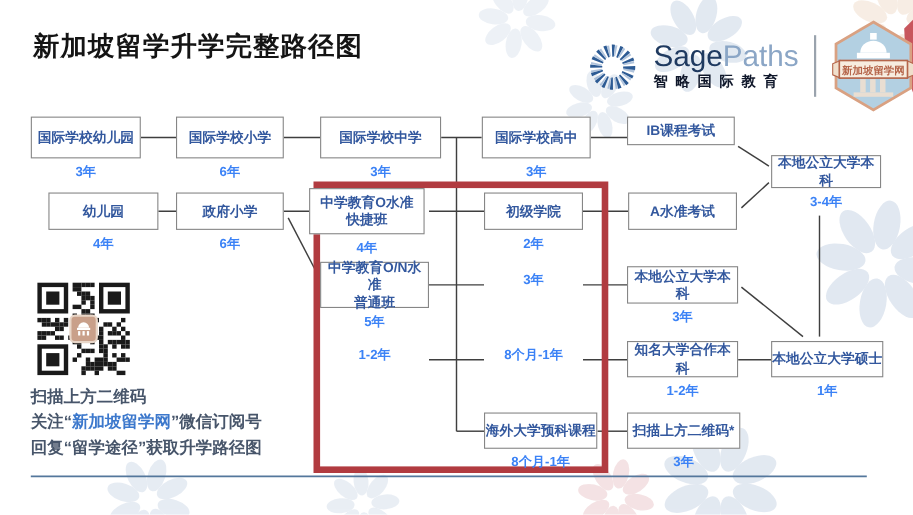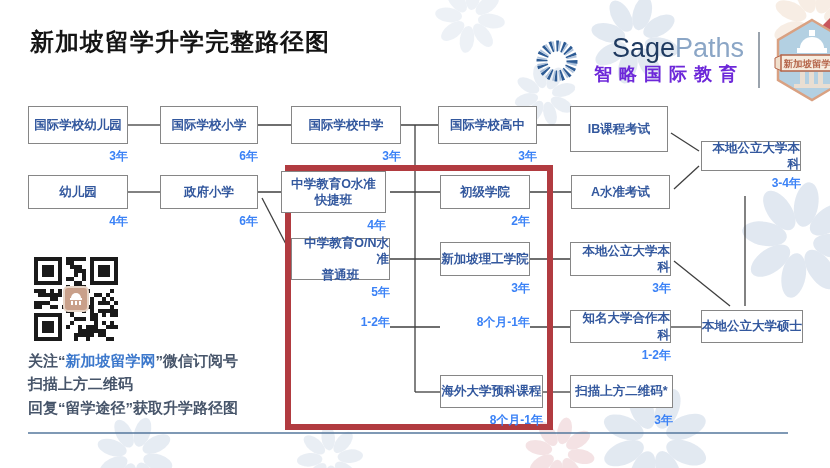--- a/index.html
+++ b/index.html
@@ -6,28 +6,28 @@
   .canvas{position:relative;width:830px;height:468px;background:#ffffff;overflow:hidden;
           font-family:"Liberation Sans","DejaVu Sans",sans-serif;}
   svg.decor{position:absolute;left:0;top:0;z-index:0;}
   svg.connectors{position:absolute;left:0;top:0;z-index:1;}
   .red-frame{position:absolute;left:285px;top:165px;width:256px;height:253px;
              border:6px solid #b13b40;z-index:2;}
   .page-title{position:absolute;left:30px;top:26px;z-index:3;font-size:24px;font-weight:900;
               color:#141414;letter-spacing:1px;}
   
   .brand{position:absolute;left:530px;top:18px;z-index:3;display:flex;align-items:center;}
-  .brand-text{margin-left:10px;text-align:right;}
+  .brand-text{margin-left:10px;}
   .brand-name{font-size:27px;font-weight:500;line-height:1.05;}
   .brand-name .sage{color:#1f3a60;}
   .brand-name .paths{color:#8ba6c6;}
-  .brand-tagline{font-size:18px;font-weight:700;color:#6d28d9;letter-spacing:7px;margin-top:0;white-space:nowrap;}
+  .brand-tagline{font-size:13px;font-weight:700;color:#0f172a;letter-spacing:7px;margin-top:0;white-space:nowrap;}
   .brand-divider{width:2px;height:56px;background:#9aa3ad;margin:0 12px 0 14px;}
   
-  .node{position:absolute;z-index:3;text-align:right;}
+  .node{position:absolute;z-index:3;text-align:center;}
   .nbox{background:#fff;border:1.5px solid #868686;display:flex;flex-direction:column;
         align-items:center;justify-content:center;color:#33589e;font-weight:700;
         font-size:12.5px;line-height:1.3;box-sizing:border-box;width:100%;}
   .nyear{margin-top:4px;font-size:12px;font-weight:700;color:#3b82f6;min-height:0;}
   
   .qr-wrap{position:absolute;left:30px;top:253px;width:92px;height:92px;z-index:3;background:#fff;}
   .qr-logo{position:absolute;left:33px;top:33px;width:26px;height:26px;background:#c9a08a;
            border-radius:5px;border:2px solid #e8d6c8;box-sizing:border-box;
            display:flex;align-items:center;justify-content:center;}
   .qr-caption{position:absolute;left:28px;top:349px;z-index:3;font-size:15px;font-weight:700;
@@ -146,32 +146,32 @@
       </div>
     <div class="nyear">3年</div>
   </div>
   <div class="node" style="left:438px;top:106px;width:99px">
     <div class="nbox" style="height:38px">
         <div>国际学校高中</div>
       </div>
     <div class="nyear">3年</div>
   </div>
   <div class="node" style="left:570px;top:106px;width:98px">
-    <div class="nbox" style="height:46px">
+    <div class="nbox" style="height:26px">
         <div>IB课程考试</div>
       </div>
   </div>
   <div class="node" style="left:701px;top:141px;width:100px">
     <div class="nbox" style="height:30px">
         <div>本地公立大学本科</div>
       </div>
     <div class="nyear">3-4年</div>
   </div>
 
-  <div class="node" style="left:28px;top:175px;width:100px">
+  <div class="node" style="left:44px;top:175px;width:100px">
     <div class="nbox" style="height:34px">
         <div>幼儿园</div>
       </div>
     <div class="nyear">4年</div>
   </div>
   <div class="node" style="left:160px;top:175px;width:98px">
     <div class="nbox" style="height:34px">
         <div>政府小学</div>
       </div>
     <div class="nyear">6年</div>
@@ -196,23 +196,20 @@
   </div>
 
   <div class="node" style="left:291px;top:238px;width:99px">
     <div class="nbox" style="height:42px">
         <div>中学教育O/N水准</div>
         <div>普通班</div>
       </div>
     <div class="nyear">5年</div>
   </div>
   <div class="node" style="left:440px;top:242px;width:90px">
-    <div class="nbox" style="height:34px">
-        <div>新加坡理工学院</div>
-      </div>
     <div class="nyear">3年</div>
   </div>
   <div class="node" style="left:570px;top:242px;width:101px">
     <div class="nbox" style="height:34px">
         <div>本地公立大学本科</div>
       </div>
     <div class="nyear">3年</div>
   </div>
 
   <div class="node" style="left:291px;top:310px;width:99px">
@@ -224,20 +221,21 @@
   <div class="node" style="left:570px;top:310px;width:101px">
     <div class="nbox" style="height:33px">
         <div>知名大学合作本科</div>
       </div>
     <div class="nyear">1-2年</div>
   </div>
   <div class="node" style="left:701px;top:310px;width:102px">
     <div class="nbox" style="height:33px">
         <div>本地公立大学硕士</div>
       </div>
+    <div class="nyear">1年</div>
   </div>
 
   <div class="node" style="left:440px;top:375px;width:103px">
     <div class="nbox" style="height:33px">
         <div>海外大学预科课程</div>
       </div>
     <div class="nyear">8个月-1年</div>
   </div>
   <div class="node" style="left:570px;top:375px;width:103px">
     <div class="nbox" style="height:33px">
@@ -375,18 +373,18 @@
         <path d="M3,6 a5,5 0 0 1 10,0 z" fill="#ffffff"></path>
         <rect x="2" y="6" width="12" height="2" fill="#ffffff"></rect>
         <rect x="3" y="9" width="2" height="4" fill="#ffffff"></rect>
         <rect x="7" y="9" width="2" height="4" fill="#ffffff"></rect>
         <rect x="11" y="9" width="2" height="4" fill="#ffffff"></rect>
       </svg>
     </div>
   </div>
 
   <div class="qr-caption">
+    <div>扫描上方二维码</div>
     <div><span>关注“</span><span class="hl">新加坡留学网</span><span>”微信订阅号</span></div>
-    <div>扫描上方二维码</div>
     <div>回复“留学途径”获取升学路径图</div>
   </div>
 
 </div>
 
 </body></html>

